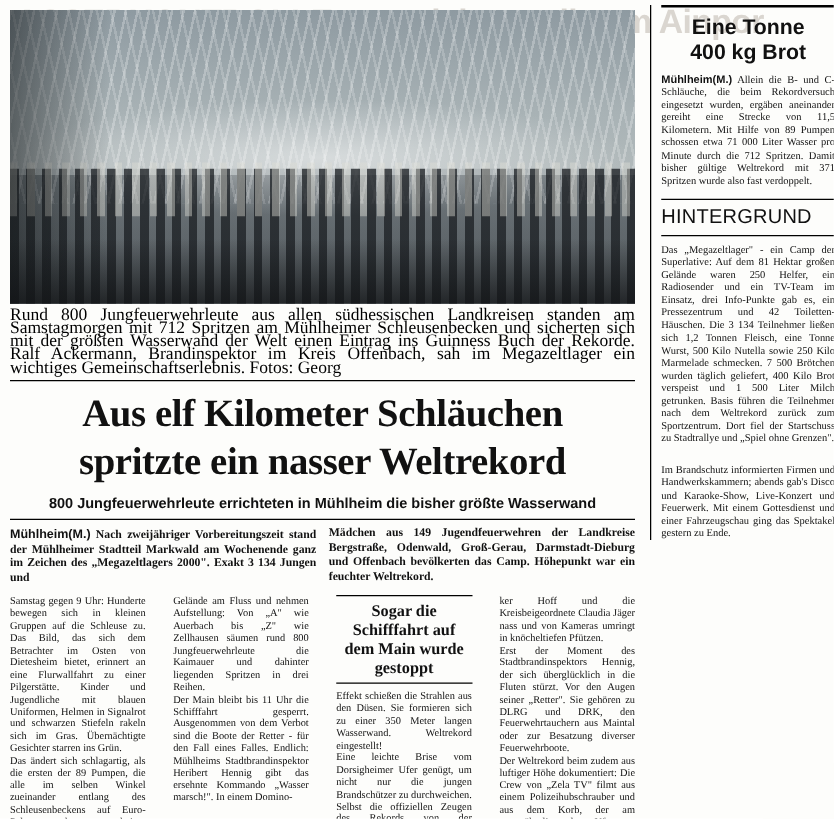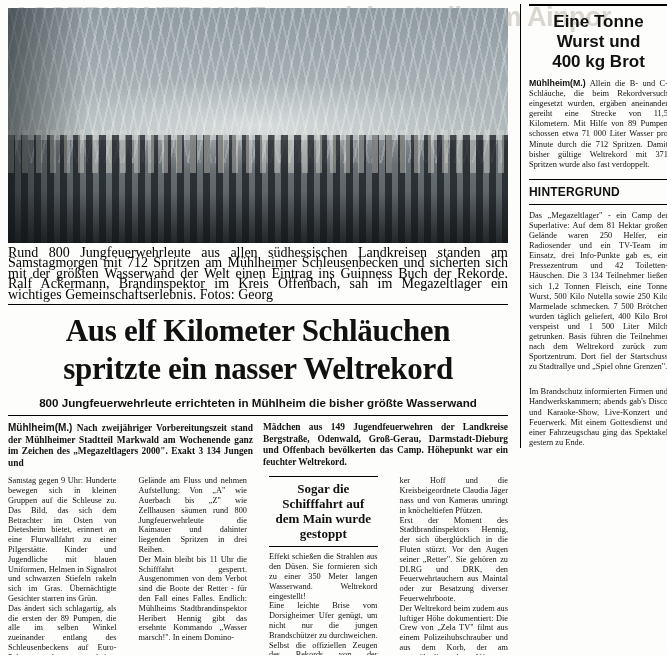--- a/index.html
+++ b/index.html
@@ -209,22 +209,22 @@
     font-family: "Liberation Sans", sans-serif;
     font-weight: bold;
     font-size: 8.8px;
   }
   .side-hr {
     border-top: 1px solid #000;
     margin: 9px 0 5px 0;
   }
   .side-kicker {
     font-family: "Liberation Sans", sans-serif;
-    font-weight: bold;
-    font-size: 12px;
+    font-weight: normal;
+    font-size: 16px;
     letter-spacing: 0.2px;
     margin-bottom: 6px;
     border-bottom: 1px solid #000;
     padding-bottom: 5px;
   }
   .side-sep {
     border-top: 1px solid #000;
     margin: 6px 0 5px 0;
   }
 </style>
@@ -300,21 +300,20 @@
         <p>Erst der Moment des Stadtbrandinspektors Hennig, der sich überglücklich in die Fluten stürzt. Vor den Augen seiner „Retter". Sie gehören zu DLRG und DRK, den Feuerwehrtauchern aus Maintal oder zur Besatzung diverser Feuerwehrboote.</p>
         <p>Der Weltrekord beim zudem aus luftiger Höhe dokumentiert: Die Crew von „Zela TV" filmt aus einem Polizeihubschrauber und aus dem Korb, der am gegenüberliegenden Ufer an einem Autokran baumelt.</p>
       </div>
 
     </div>
   </div>
 
   <div class="side-col">
     <div class="side-title">
       <div>Eine Tonne</div>
-      <div>Wurst und</div>
       <div>400 kg Brot</div>
     </div>
 
     <div class="side-body">
       <span class="place">Mühlheim</span><span class="place">(M.)</span>
       <span>Allein die B- und C-Schläuche, die beim Rekordversuch eingesetzt wurden, ergäben aneinander gereiht eine Strecke von 11,5 Kilometern. Mit Hilfe von 89 Pumpen schossen etwa 71 000 Liter Wasser pro Minute durch die 712 Spritzen. Damit bisher gültige Weltrekord mit 371 Spritzen wurde also fast verdoppelt.</span>
     </div>
 
     <div class="side-hr"></div>
 

